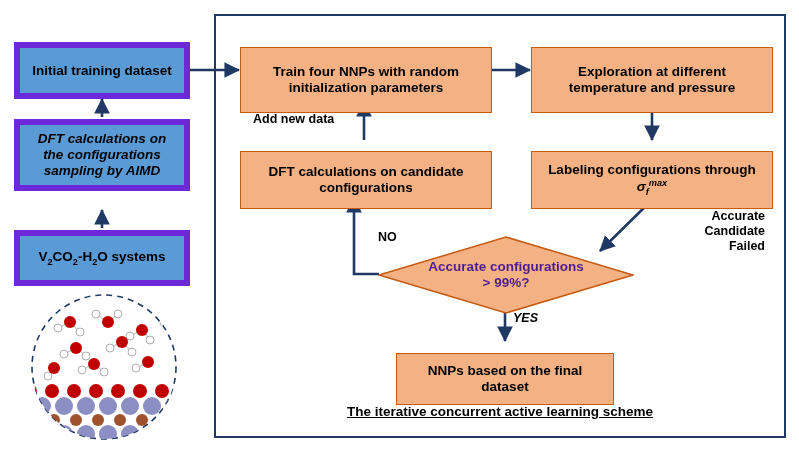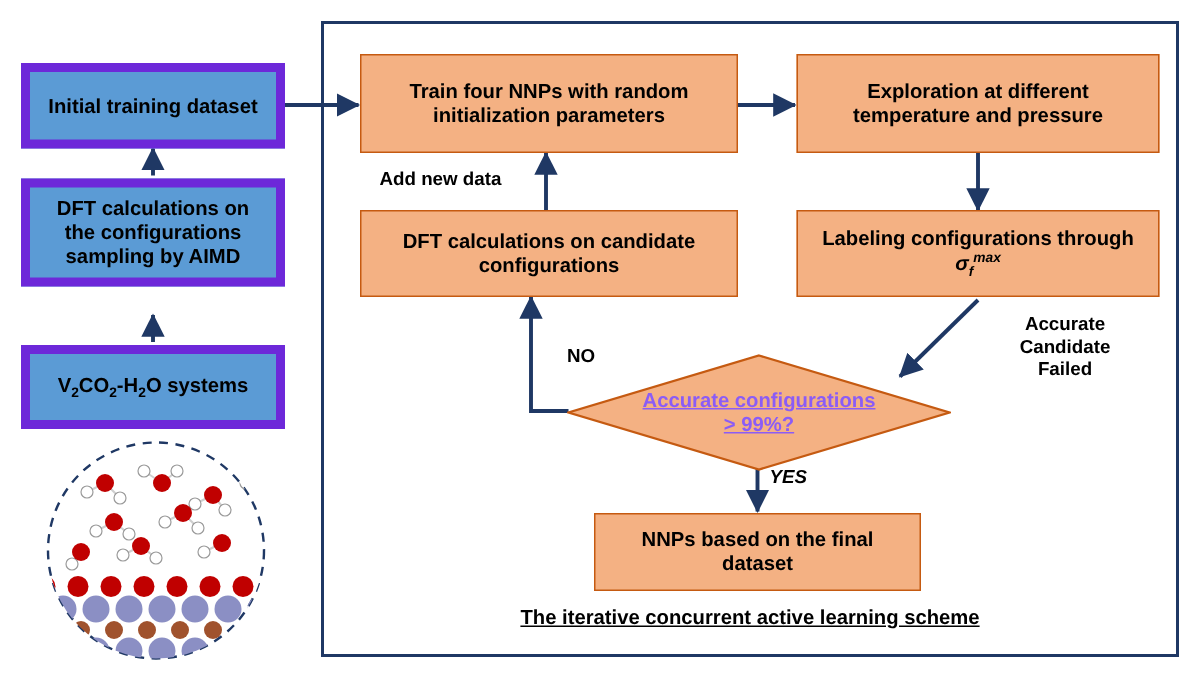--- a/index.html
+++ b/index.html
@@ -30,20 +30,21 @@
   }
   .blue {
     background: #5b9bd5;
     border: 6px solid #6d28d9;
     font-size: 13.5px;
   }
   .orange {
     background: #f4b183;
     border: 1px solid #c55a11;
     font-size: 13.5px;
+    margin-top: 11px;
   }
   .outer-frame {
     position: absolute;
     box-sizing: border-box;
     border: 2px solid #1f3864;
     background: transparent;
   }
   .caption {
     position: absolute;
     font-size: 13.5px;
@@ -67,23 +68,22 @@
     left: 0;
     top: 0;
     width: 100%;
     height: 100%;
     display: flex;
     align-items: center;
     justify-content: center;
     text-align: center;
     font-size: 13.5px;
     font-weight: bold;
-    color: #8b5cf6;
+    color: #4c1d95;
     line-height: 1.2;
-    text-decoration: underline;
   }
   svg.arrows {
     position: absolute;
     left: 0;
     top: 0;
     width: 799px;
     height: 450px;
     pointer-events: none;
   }
   .struct {
@@ -128,21 +128,21 @@
       <path d="M364,140 L364,102"></path>
 
       <path d="M505,298 L505,341"></path>
     </g>
   </svg>
 
   <div class="box blue" style="left:14px; top:42px; width:176px; height:57px;">
     <span>Initial training dataset</span>
   </div>
 
-  <div class="box blue" style="left:14px; top:119px; width:176px; height:72px; padding:0 6px;">
+  <div class="box blue" style="left:14px; top:119px; width:176px; height:72px; padding:0 6px;font-style:italic;">
     <span>DFT calculations on the configurations sampling by AIMD</span>
   </div>
 
   <div class="box blue" style="left:14px; top:230px; width:176px; height:56px;text-align:right;">
     <span>V<sub>2</sub>CO<sub>2</sub>-H<sub>2</sub>O systems</span>
   </div>
 
   <div class="box orange" style="left:240px; top:36px; width:252px; height:66px; padding:0 10px;">
     <span>Train four NNPs with random initialization parameters</span>
   </div>
@@ -169,21 +169,21 @@
     </svg>
     <div class="dtext">Accurate configurations<br>&gt; 99%?</div>
   </div>
 
   <div class="plainlabel" style="left:253px; top:112px; width:160px;">Add new data</div>
 
   <div class="plainlabel" style="left:378px; top:230px; width:40px;">NO</div>
 
   <div class="plainlabel" style="left:513px; top:311px; width:40px;font-style:italic;">YES</div>
 
-  <div class="plainlabel" style="left:655px; top:209px; width:110px; text-align:center;">Accurate<br>Candidate<br>Failed</div>
+  <div class="plainlabel" style="left:655px; top:209px; width:110px; text-align:right;">Accurate<br>Candidate<br>Failed</div>
 
   <div class="caption" style="left:234px; top:404px; width:532px;">The iterative concurrent active learning scheme</div>
 
   <div class="struct" style="left:18px; top:292px; width:172px; height:150px;">
     <svg width="172" height="150" viewBox="0 0 172 150">
       <defs>
         <clipPath id="circClip">
           <circle cx="86" cy="75" r="72"></circle>
         </clipPath>
       </defs>

